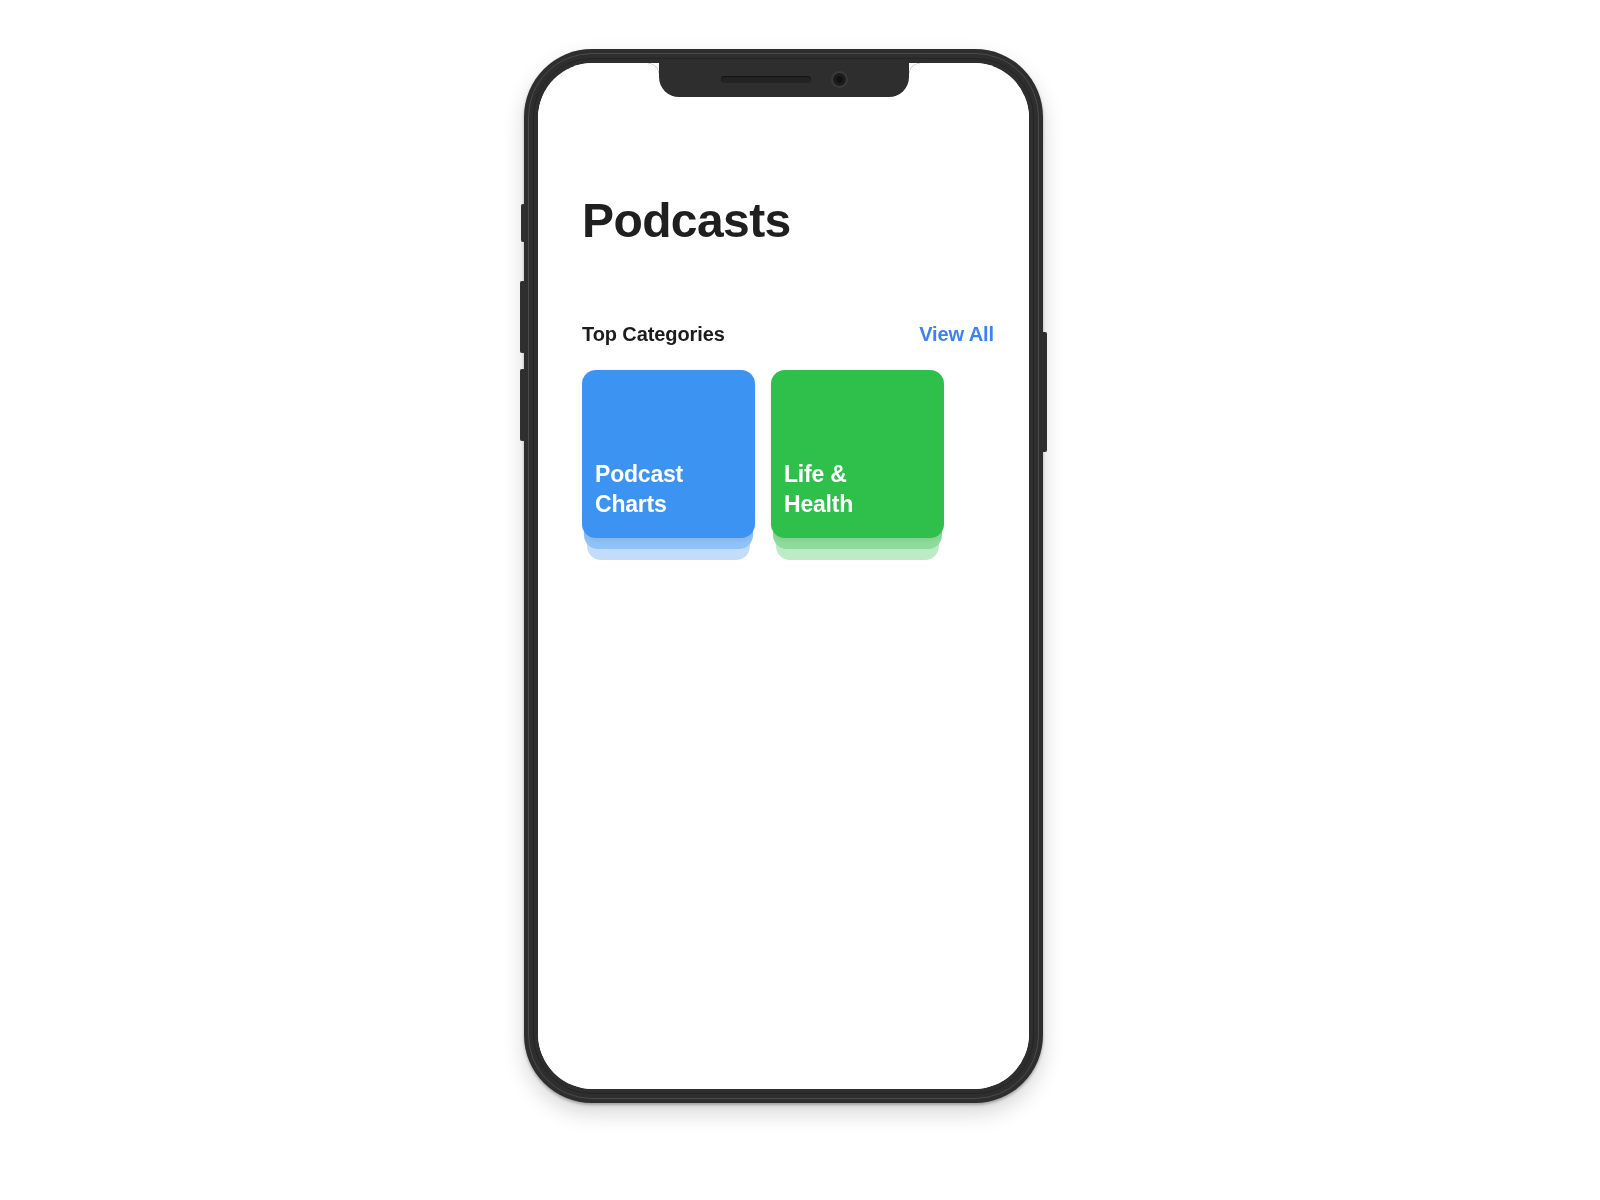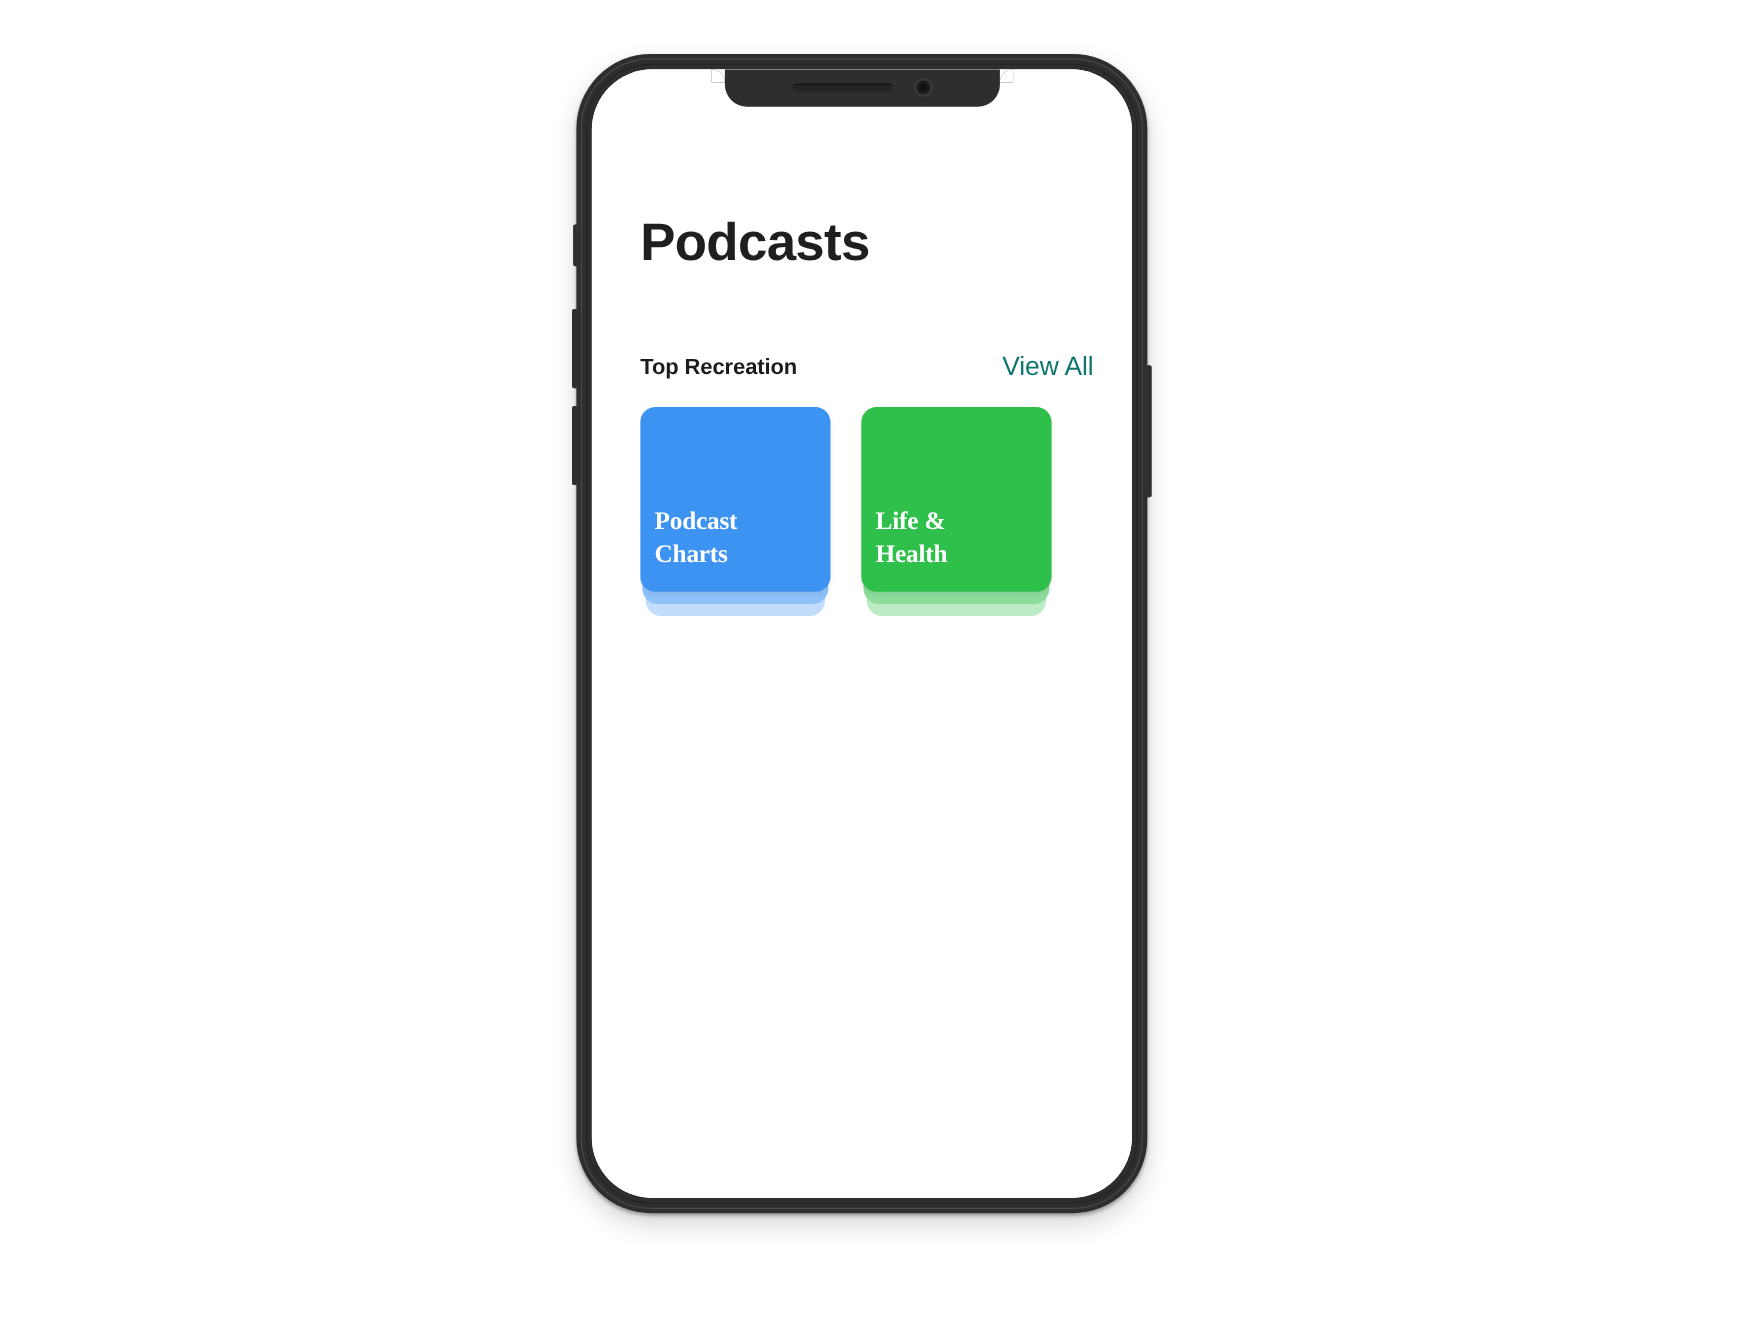--- a/index.html
+++ b/index.html
@@ -208,40 +208,39 @@
     justify-content: space-between;
   }
   .section-title {
     font-size: 20px;
     font-weight: bold;
     color: #1c1c1c;
     letter-spacing: -0.1px;
     white-space: nowrap;
   }
   .section-action {
-    font-size: 24px;
-    font-weight: normal;
-    color: #0f766e;
+    font-size: 20px;
+    font-weight: bold;
+    color: #3b82f6;
     letter-spacing: -0.1px;
     white-space: nowrap;
     margin-right: 8px;
     cursor: pointer;
   }
 
   
   .card-rail {
     position: absolute;
     left: 44px;
     top: 307px;
     width: 447px;
     height: 200px;
     display: flex;
-    gap: 28px;
+    gap: 16px;
     overflow: hidden;
-    font-family: Liberation Serif, serif;
   }
 
   .cat-card {
     position: relative;
     flex: 0 0 173px;
     width: 173px;
     height: 190px;
     cursor: pointer;
   }
   
@@ -297,21 +296,21 @@
     <div class="btn-side btn-voldown"></div>
     <div class="btn-side btn-power"></div>
 
     <div class="phone-screen">
 
       <div class="app">
 
         <h1 class="page-title">Podcasts</h1>
 
         <div class="section-header">
-          <span class="section-title">Top Recreation</span>
+          <span class="section-title">Top Categories</span>
           <span class="section-action">View All</span>
         </div>
 
         <div class="card-rail">
 
           <div class="cat-card">
             <div class="plate plate-3" style="background: rgb(194, 221, 251);"></div>
             <div class="plate plate-2" style="background: rgb(143, 194, 248);"></div>
             <div class="plate plate-1" style="background: rgb(61, 147, 242);"></div>
             <div class="card-label">Podcast

